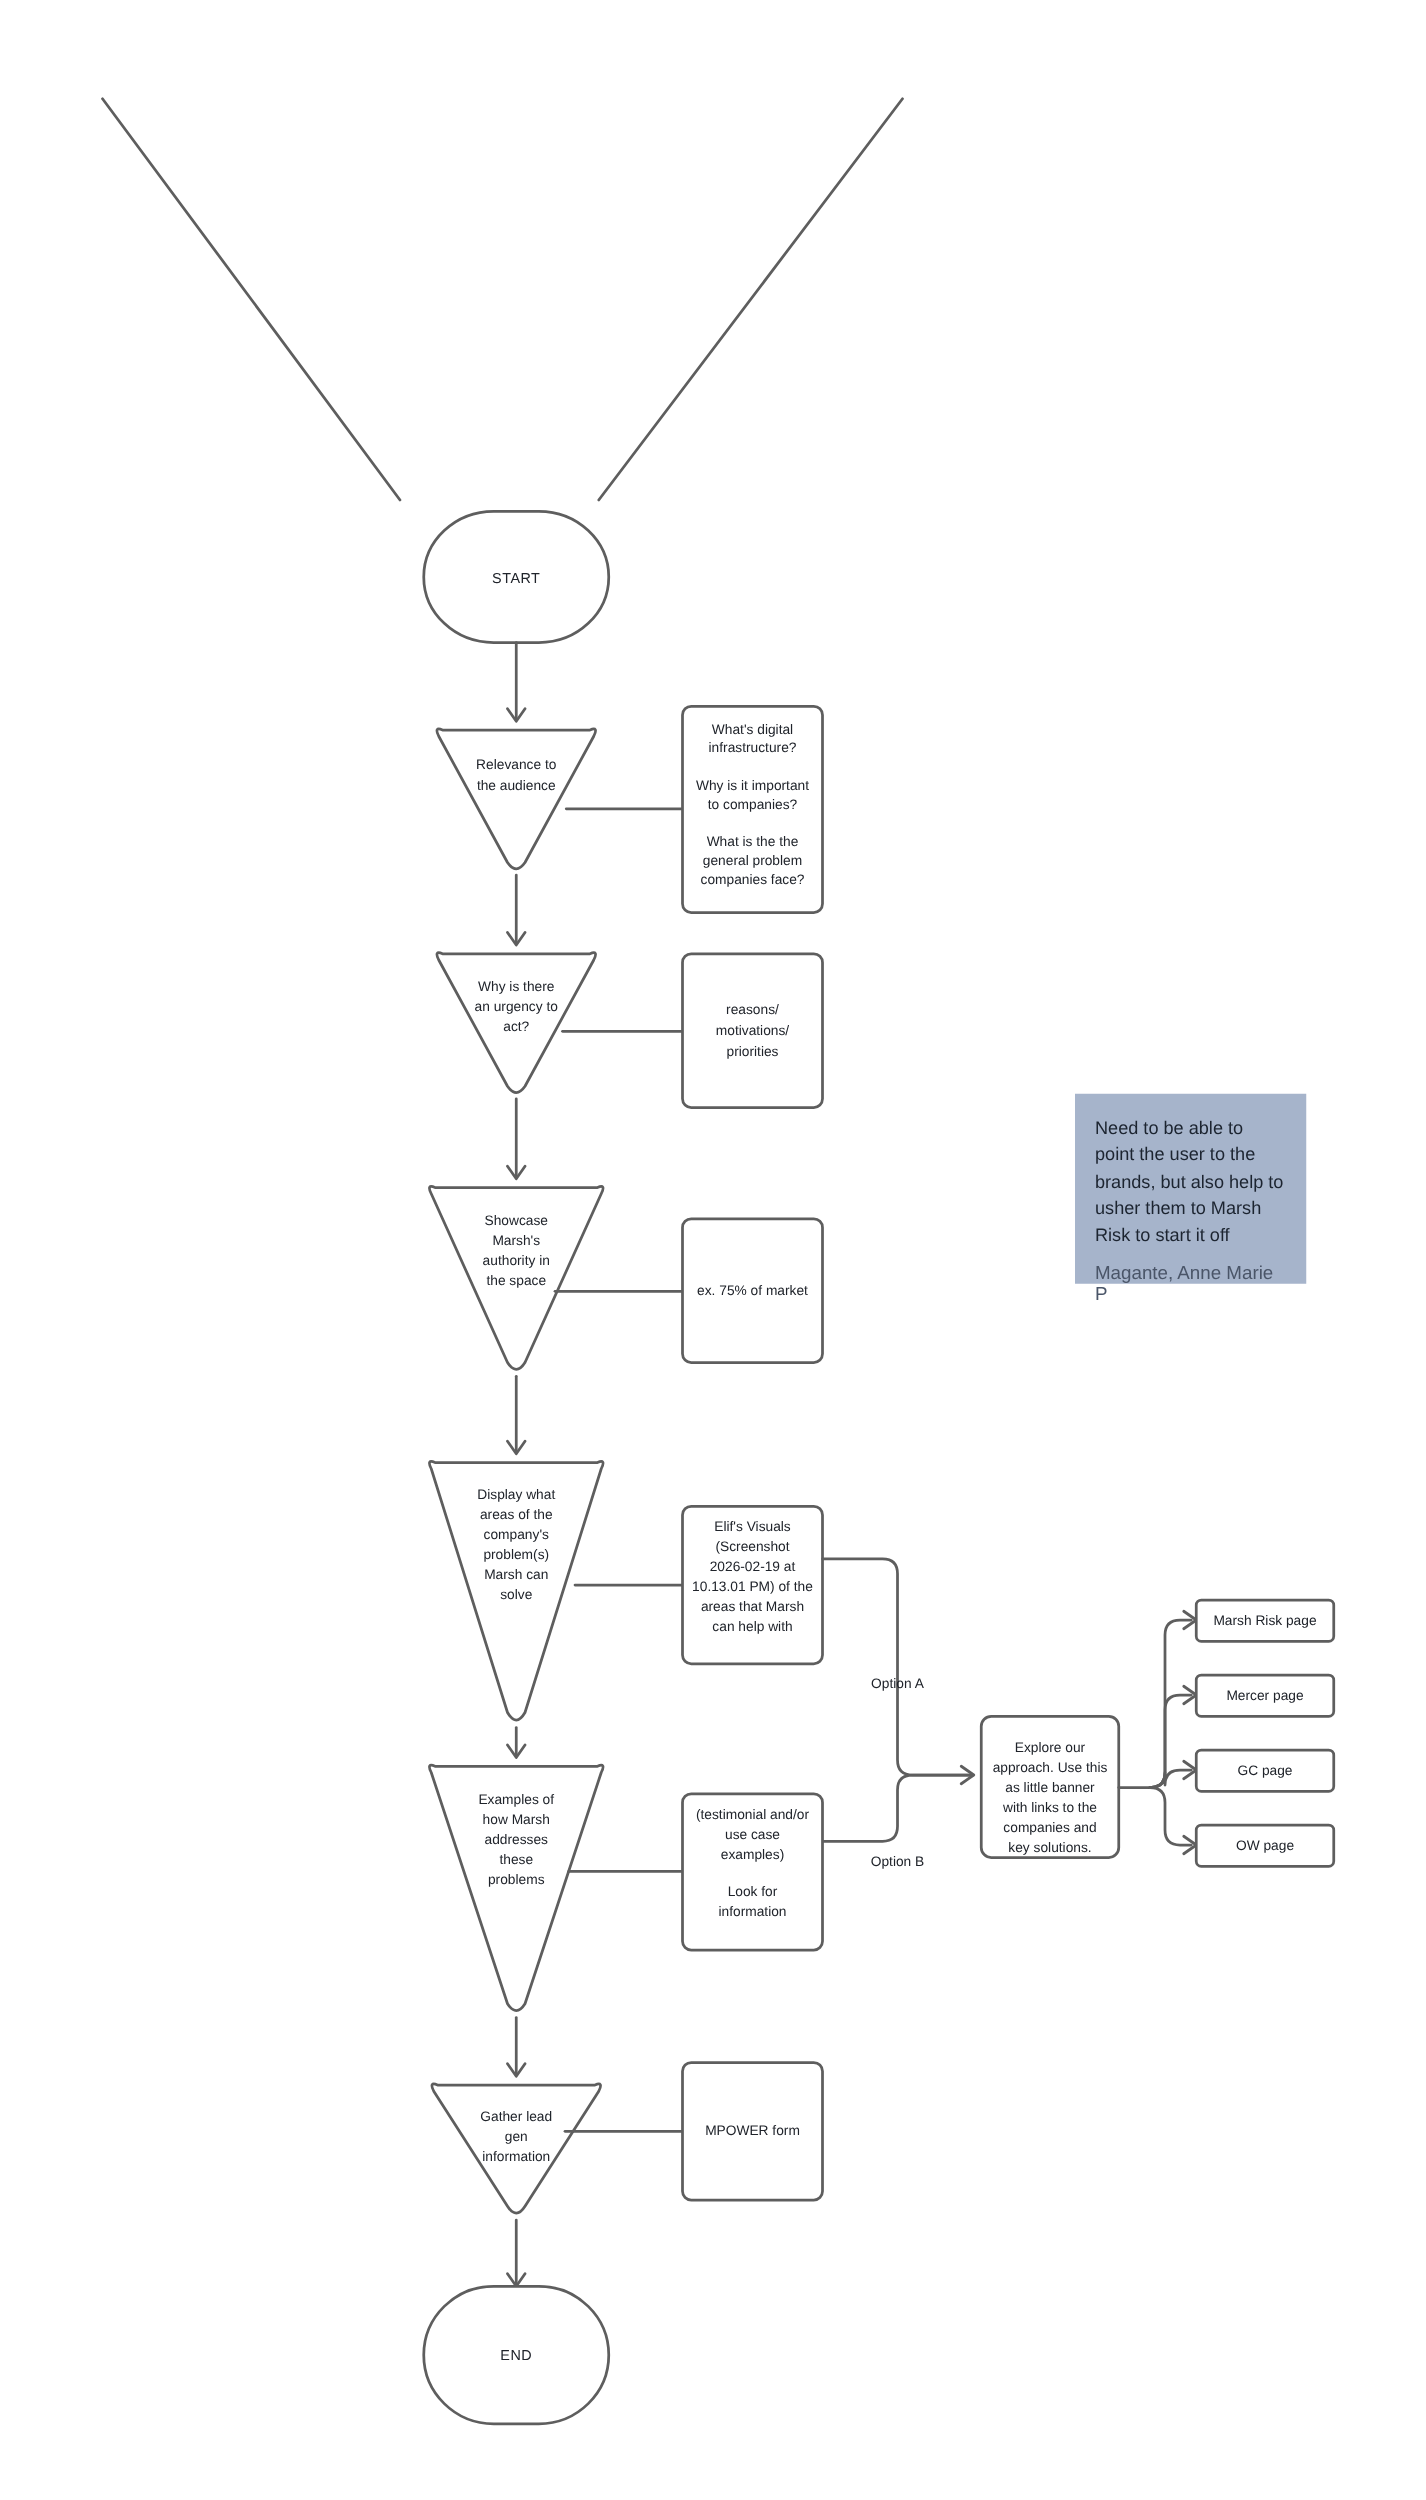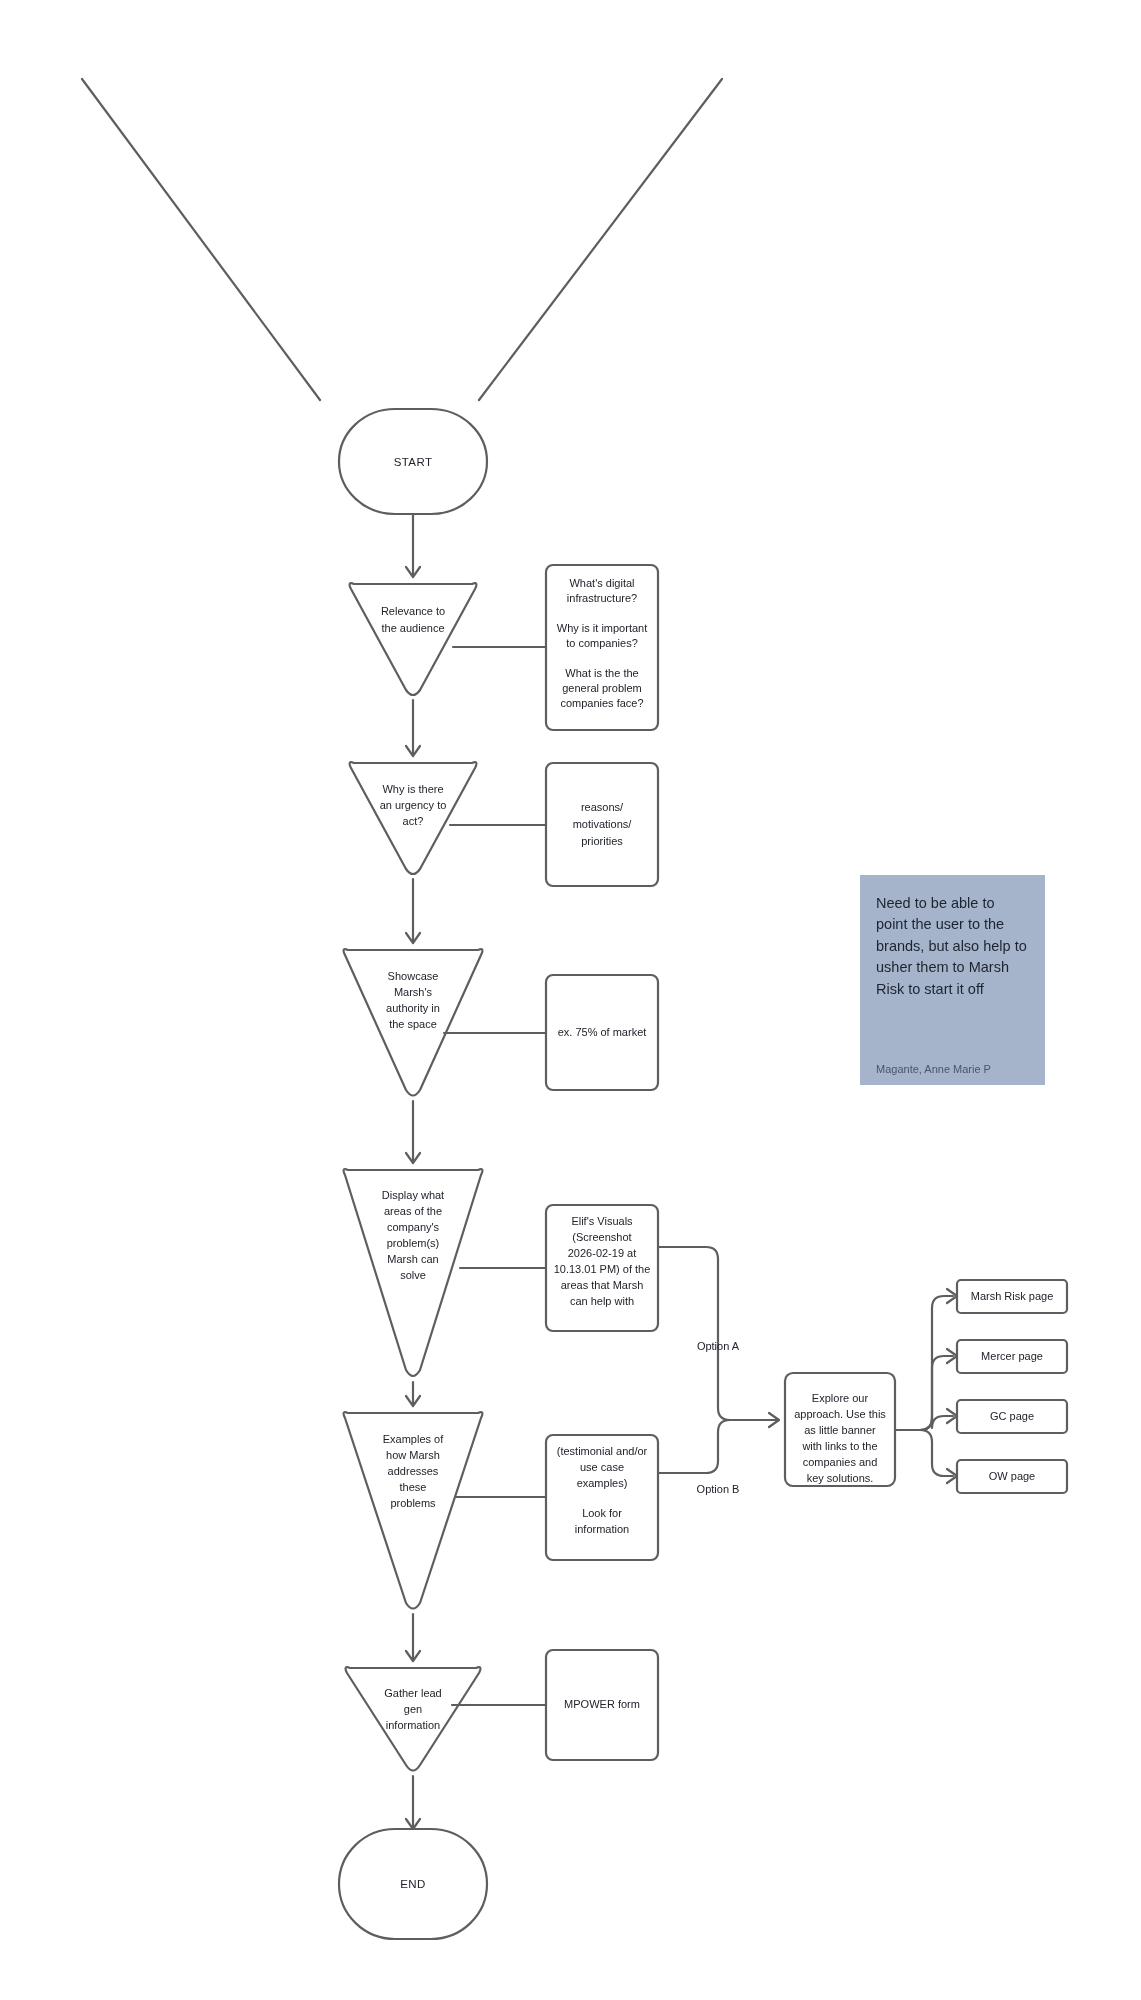--- a/index.html
+++ b/index.html
@@ -56,21 +56,21 @@
     flex-direction: column;
     justify-content: space-between;
   }
   .sticky-body {
     font-size: 14.5px;
     line-height: 1.48;
     color: #1c2430;
     white-space: pre-line;
   }
   .sticky-author {
-    font-size: 11px;
+    font-size: 15px;
     color: #4a5568;
     margin-top: 10px;
   }
 </style>
 </head>
 <body>
 
 <svg id="canvas" viewBox="0 0 1141 2000">
 
   <path class="stroke" d="M 82 79 L 320 400"></path>
@@ -221,16 +221,16 @@
   <text class="node-text" x="602" y="1705">MPOWER form</text>
 
   <path class="stroke" d="M 413 1776 L 413 1828"></path>
   <path class="stroke" d="M 406 1819 L 413 1829 L 420 1819"></path>
 
   <rect class="shape" x="339" y="1829" rx="56" ry="56" width="148" height="110"></rect>
   <text class="node-text terminal" x="413" y="1885">END</text>
 
 </svg>
 
-<div class="sticky" style="left: 860px; top: 875px; width: 185px; height: 210px; background: rgb(166, 180, 203);">
+<div class="sticky" style="left: 860px; top: 875px; width: 185px; height: 152px; background: rgb(166, 180, 203);">
   <div class="sticky-body">Need to be able to point the user to the brands, but also help to usher them to Marsh Risk to start it off</div>
   <div class="sticky-author">Magante, Anne Marie P</div>
 </div>
 
 </body></html>

